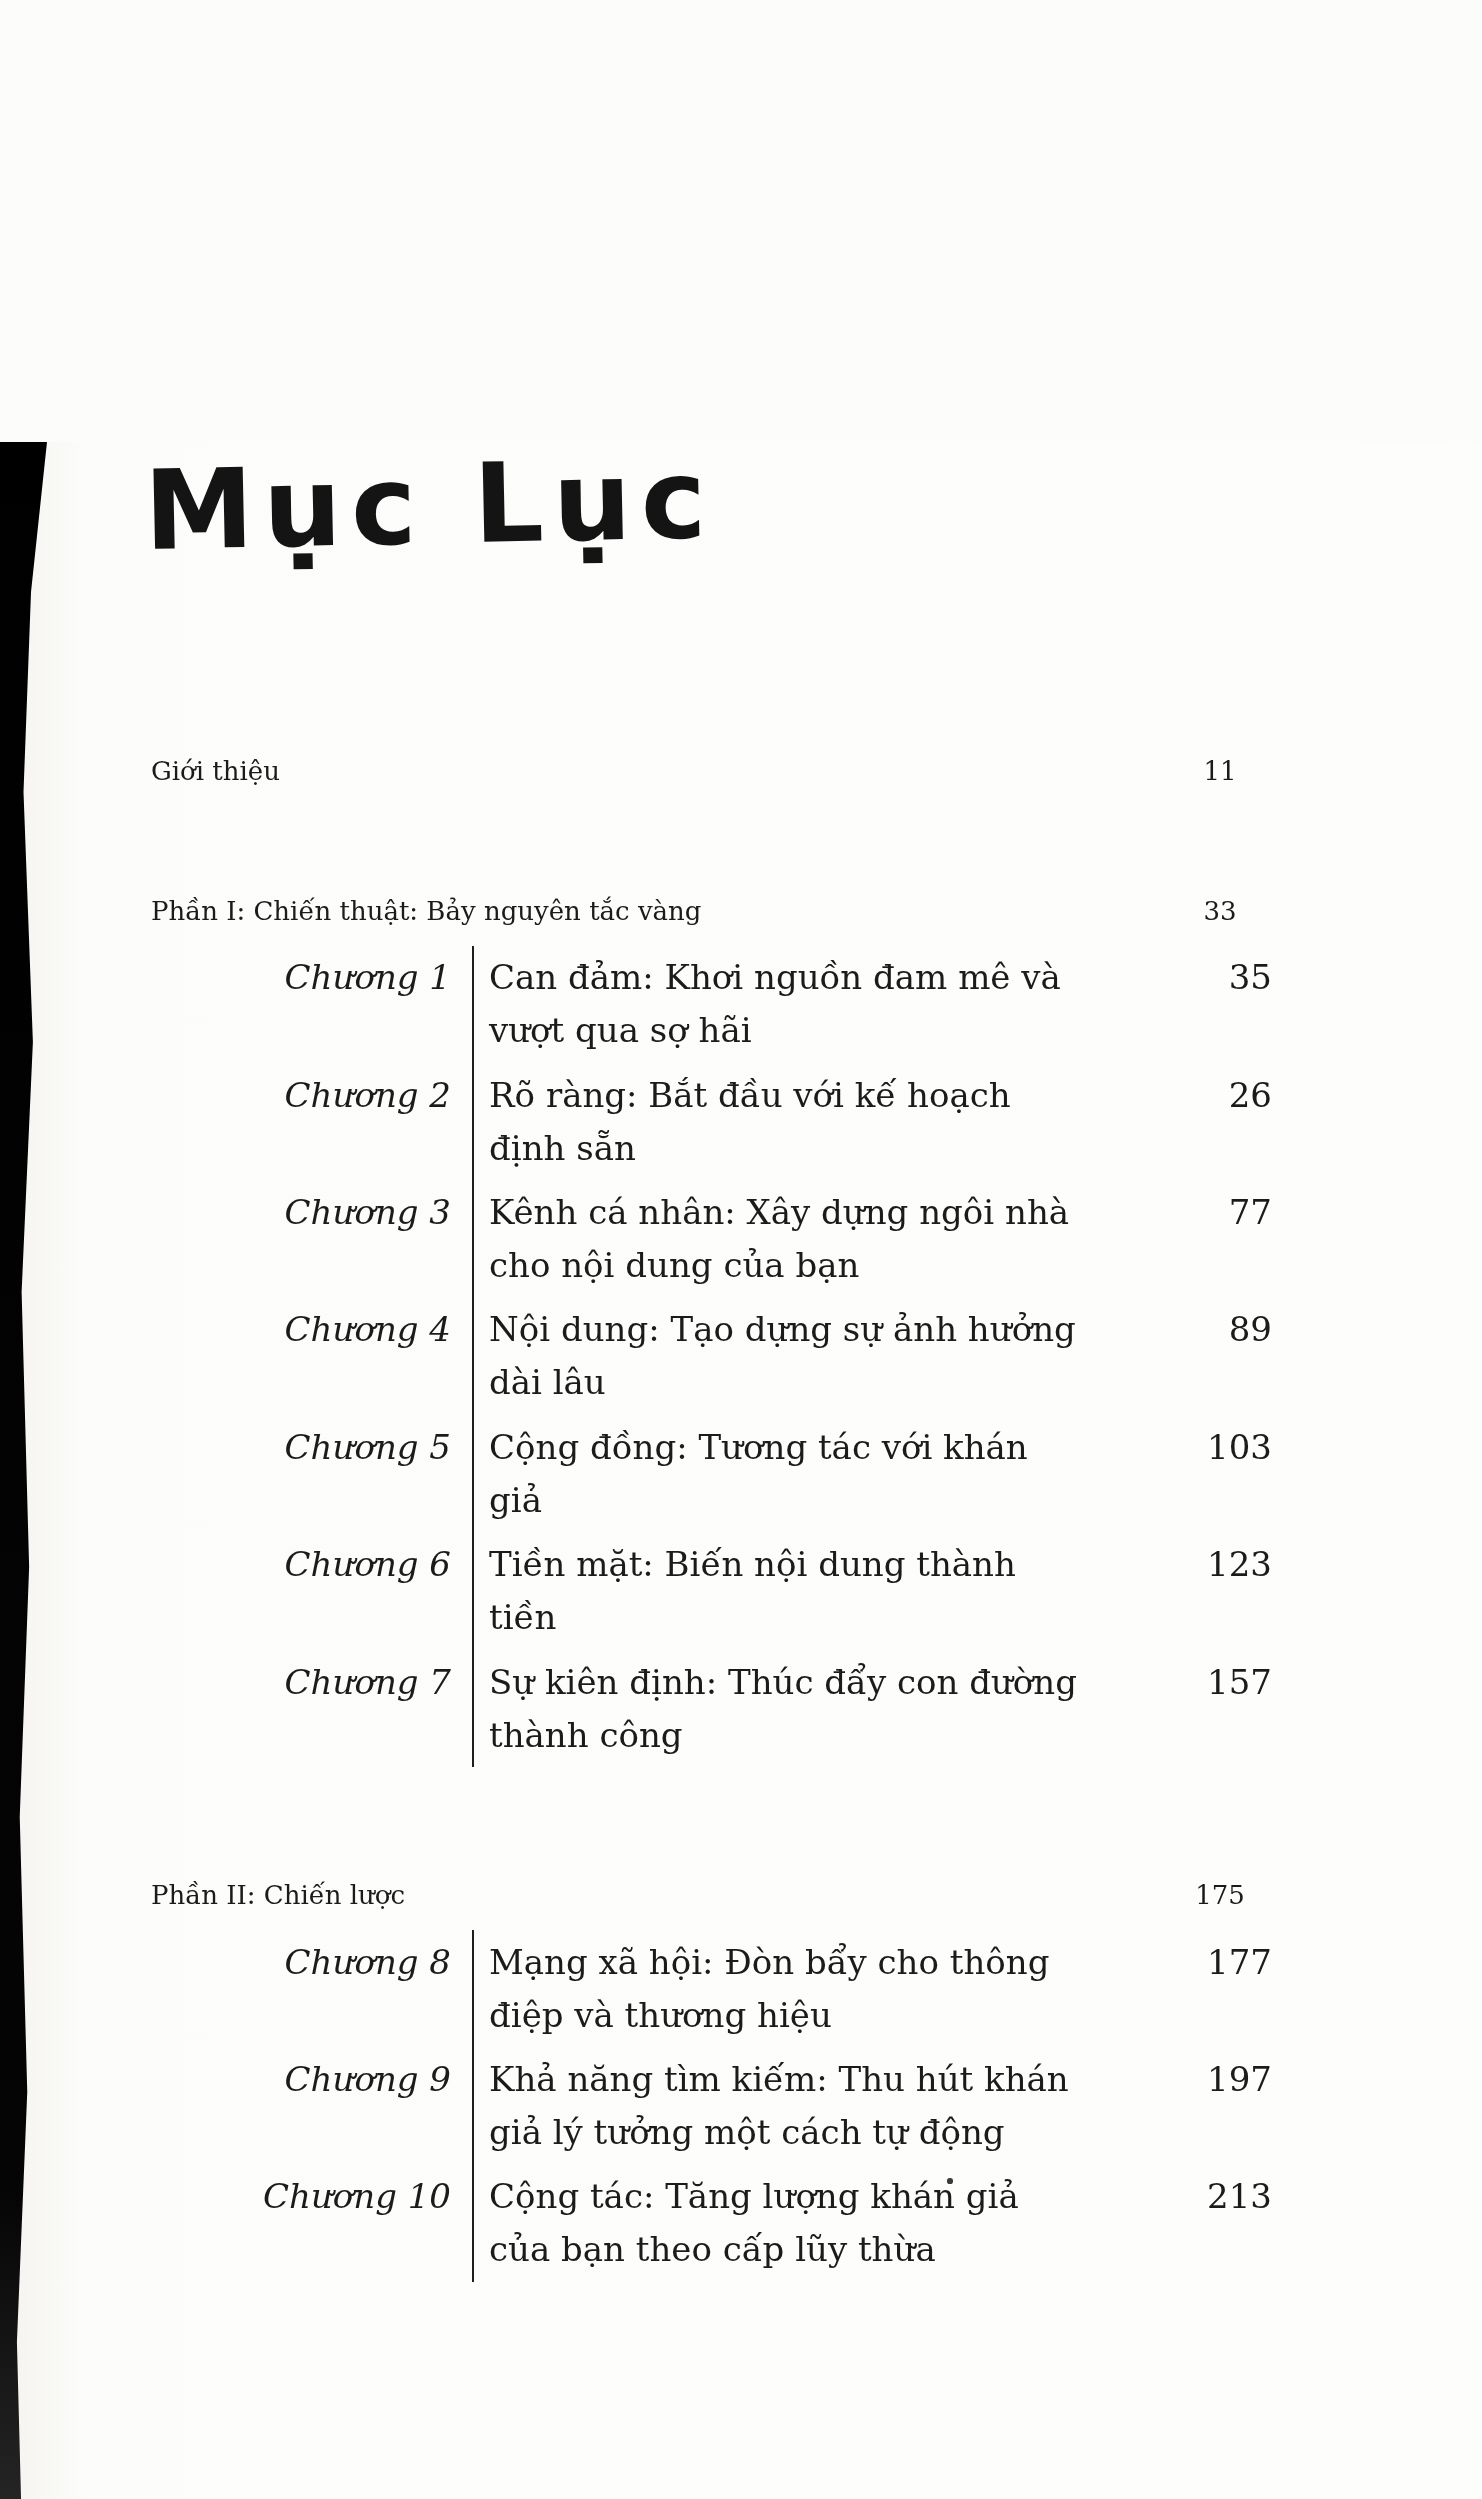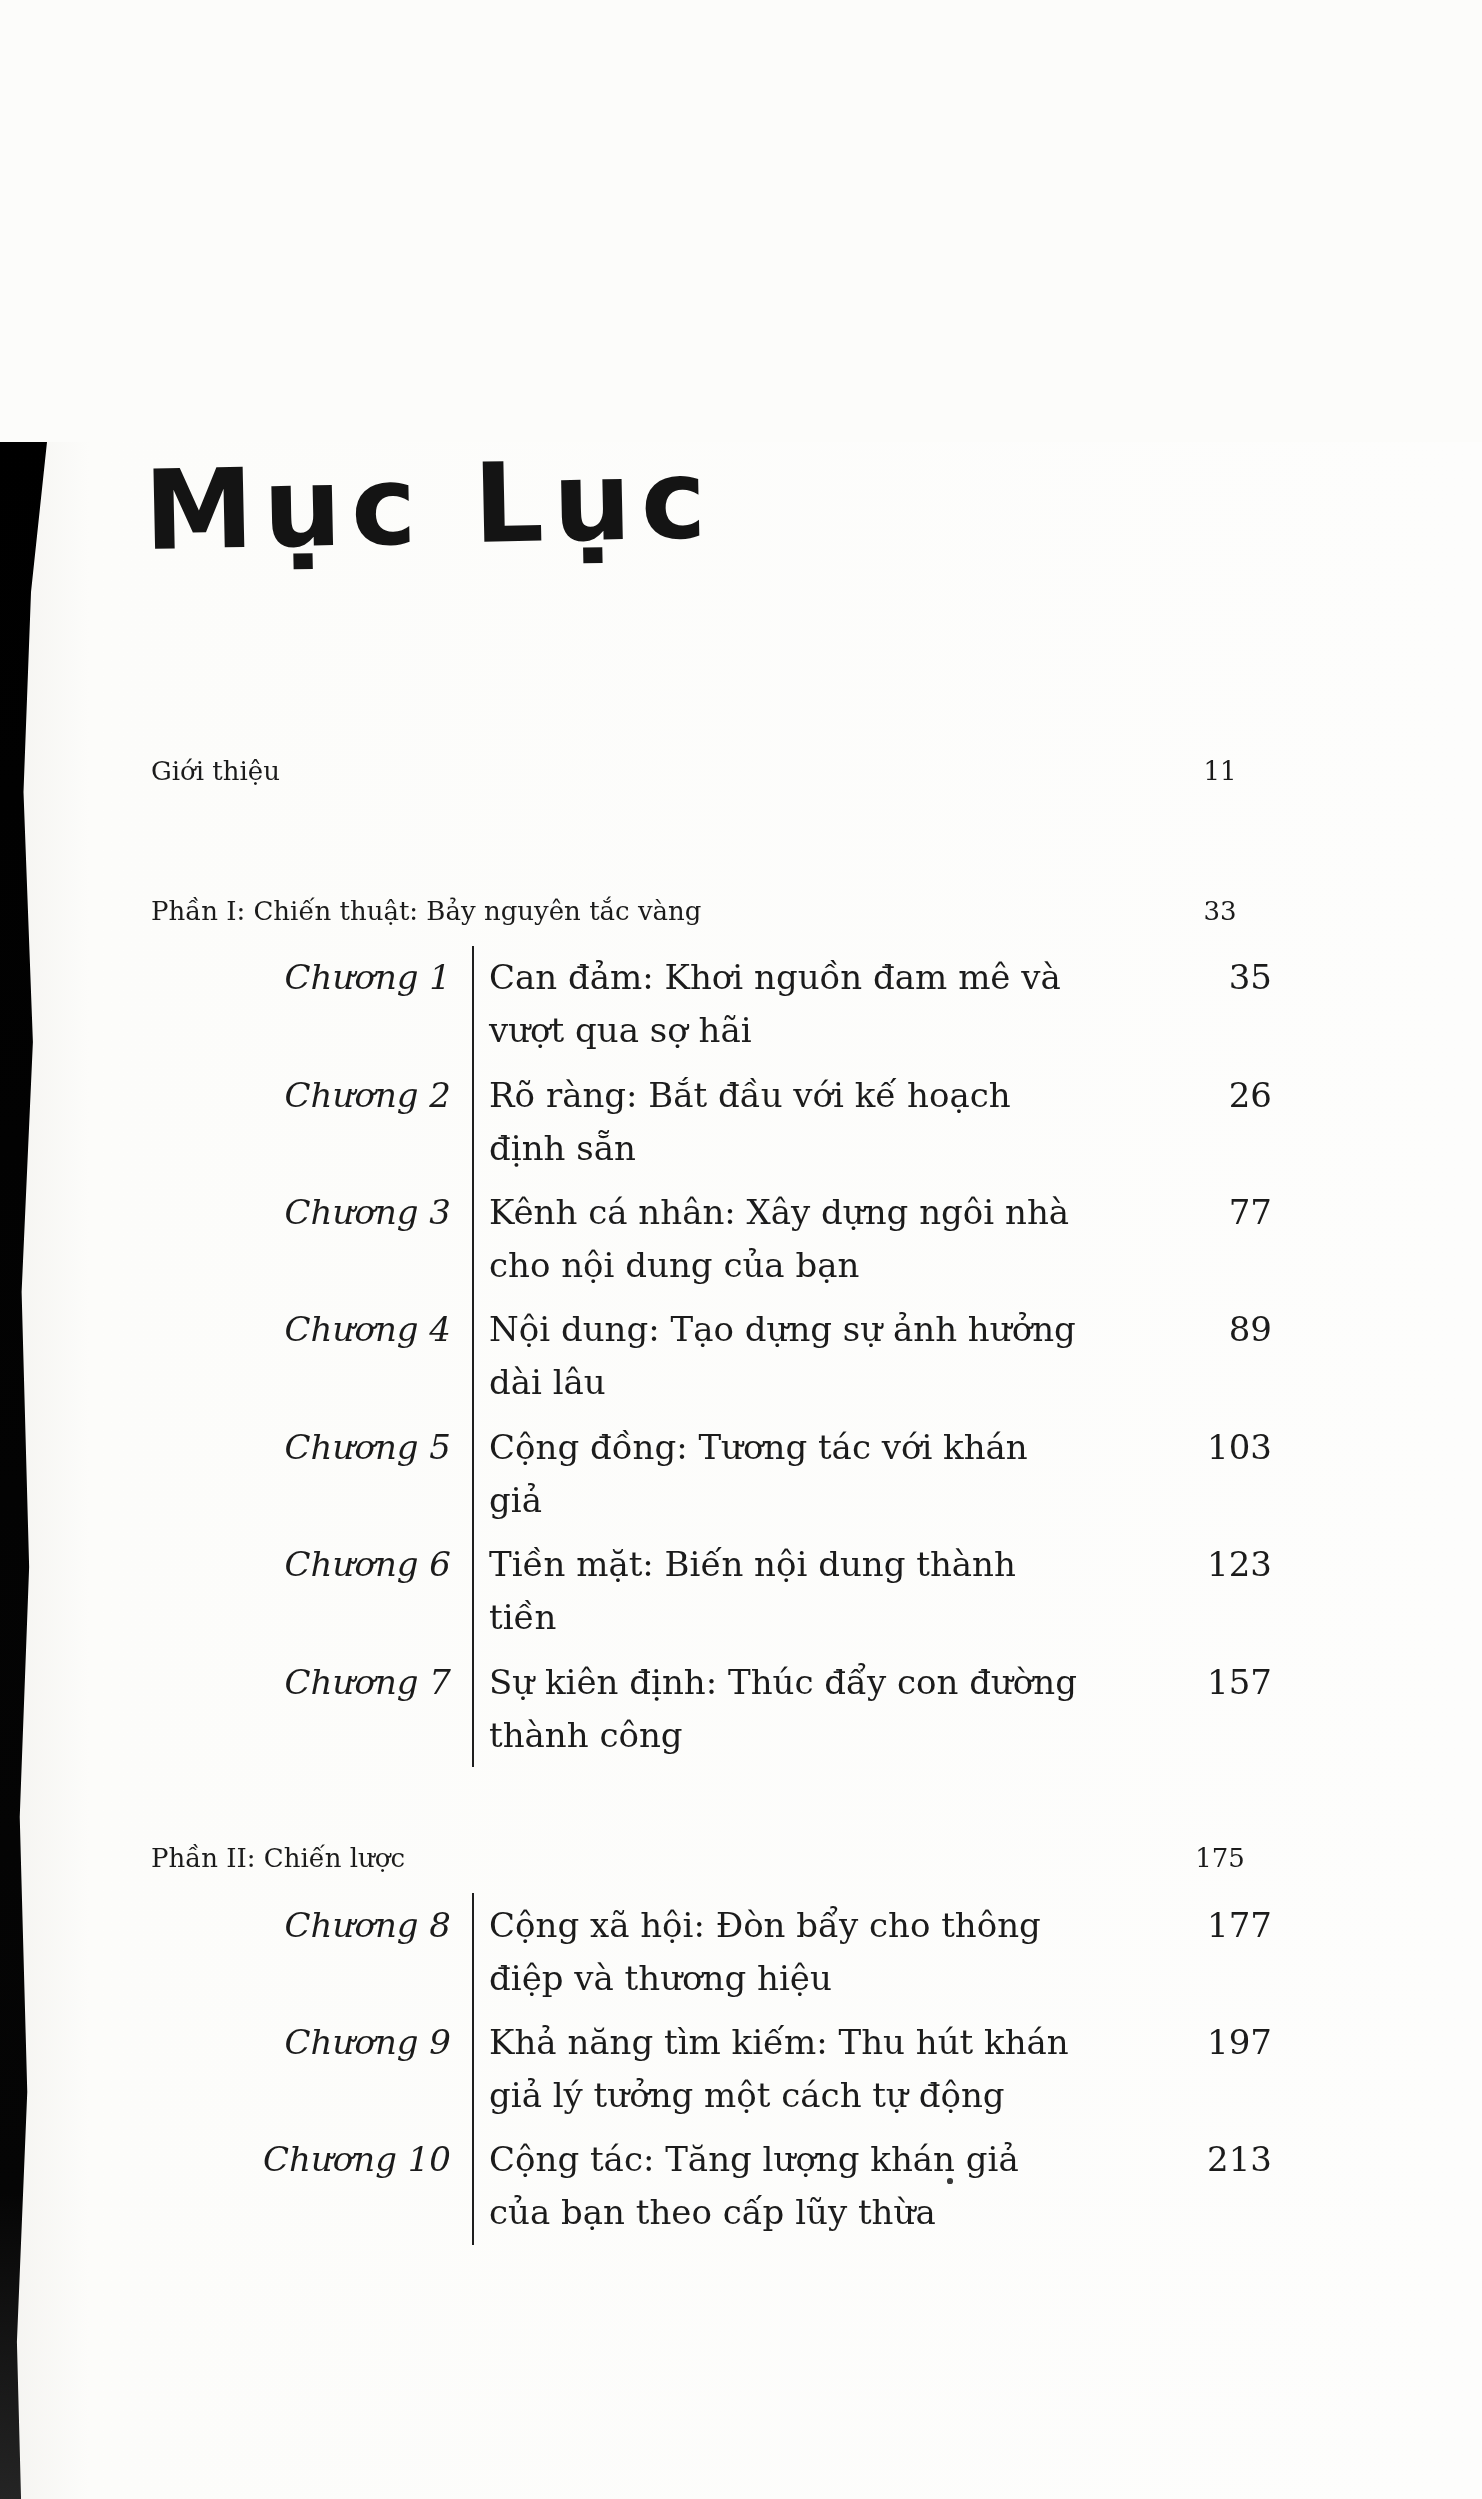--- a/index.html
+++ b/index.html
@@ -54,21 +54,21 @@
     display: grid;
     grid-template-columns: 1fr auto;
     align-items: start;
     font-size: 26px;
     line-height: 53px;
   }
 
   .intro-row { margin-top: 193px; }
 
   .part-one  { margin-top: 87px; }
-  .part-two  { margin-top: 65px; }
+  .part-two  { margin-top: 102px; }
 
   .page-num {
     text-align: center;
     min-width: 104px;
   }
 
   .chapters { margin-top: 7.6px; }
 
   .chap-row {
     display: grid;
@@ -165,21 +165,21 @@
 
     <div class="part part-two">
       <div class="row">
         <span>Phần II: Chiến lược</span>
         <span class="page-num">175</span>
       </div>
 
       <div class="chapters">
         <div class="chap-row">
           <span class="chap-label">Chương 8</span>
-          <span class="chap-title">Cộng xã hội: Đòn bẩy cho thông điệp và thương hiệu</span>
+          <span class="chap-title">Mạng xã hội: Đòn bẩy cho thông điệp và thương hiệu</span>
           <span class="chap-page">177</span>
         </div>
         <div class="chap-row">
           <span class="chap-label">Chương 9</span>
           <span class="chap-title">Khả năng tìm kiếm: Thu hút khán giả lý tưởng một cách tự động</span>
           <span class="chap-page">197</span>
         </div>
         <div class="chap-row">
           <span class="chap-label">Chương 10</span>
           <span class="chap-title">Cộng tác: Tăng lượng khán giả của bạn theo cấp lũy thừa</span>

